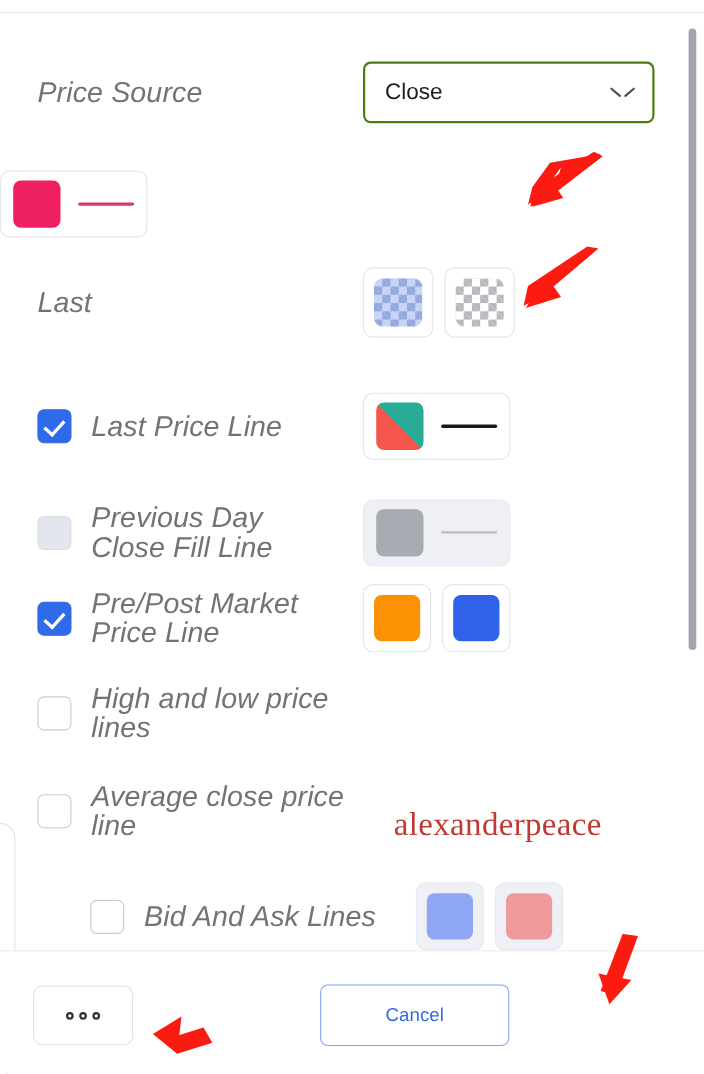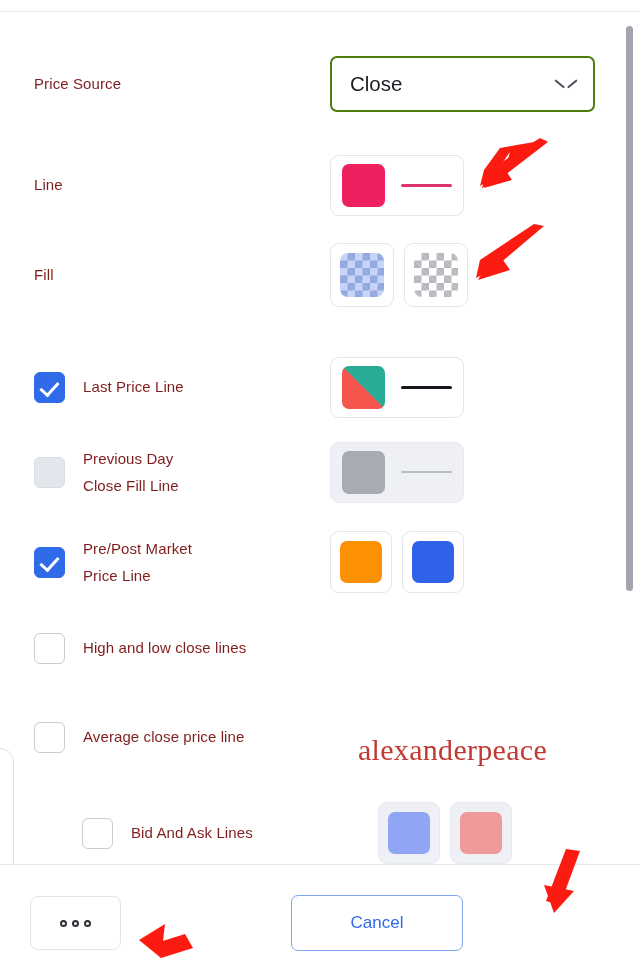--- a/index.html
+++ b/index.html
@@ -51,24 +51,25 @@
     padding-left: 34px;
   }
   .ctl-col {
     flex: 1;
     display: flex;
     align-items: center;
     gap: 14px;
   }
 
   .label-text {
-    font-size: 15px;
-    color: #7f1d1d;
+    font-size: 26px;
+    color: #737373;
     line-height: 26px;
     letter-spacing: .1px;
+    font-style: italic;
   }
   .label-text.two-line { line-height: 27px; }
 
   
   .select {
     width: 265px; height: 56px;
     border: 2px solid #4d7c0f;
     border-radius: 7px;
     background: #fff;
     display: flex;
@@ -216,34 +217,31 @@
       </div>
       <div class="ctl-col">
         <div class="select">
           <span class="val">Close</span>
           <span class="chev"></span>
         </div>
       </div>
     </div>
 
     <div class="row" style="top:143px;height:60px;">
-      <div class="row-label-col">
-        <span class="label-text">Line</span>
-      </div>
       <div class="ctl-col">
         <div class="swatch-box" style="width:134px;height:61px;">
           <span class="sw" style="background:#ef2060;"></span>
           <span class="line-prev" style="background:#e0336e;"></span>
         </div>
       </div>
     </div>
 
     <div class="row" style="top:232px;height:62px;">
       <div class="row-label-col">
-        <span class="label-text">Fill</span>
+        <span class="label-text">Last</span>
       </div>
       <div class="ctl-col" style="gap:10px;">
         <div class="swatch-box" style="padding:9px;">
           <span class="checker blue"></span>
         </div>
         <div class="swatch-box" style="padding:9px;">
           <span class="checker gray"></span>
         </div>
       </div>
     </div>
@@ -254,21 +252,21 @@
         <span class="label-text">Last Price Line</span>
       </div>
       <div class="ctl-col">
         <div class="swatch-box" style="width:134px;height:61px;">
           <span class="sw diag"></span>
           <span class="line-prev" style="background:#16191d;"></span>
         </div>
       </div>
     </div>
 
-    <div class="row" style="top:422px;height:76px;align-items:center;">
+    <div class="row" style="top:434px;height:76px;align-items:center;">
       <div class="row-label-col" style="gap:18px;align-items:center;">
         <span class="cb disabled"></span>
         <span class="label-text two-line"><span>Previous Day</span><br><span>Close Fill Line</span></span>
       </div>
       <div class="ctl-col">
         <div class="swatch-box muted" style="width:134px;height:61px;">
           <span class="sw" style="background:#a8abb1;"></span>
           <span class="line-prev thin" style="background:#b9bcc2;"></span>
         </div>
       </div>
@@ -285,21 +283,21 @@
         </div>
         <div class="swatch-box" style="padding:9px;">
           <span class="sw small" style="background:#2f62e8;"></span>
         </div>
       </div>
     </div>
 
     <div class="row" style="top:613px;height:46px;">
       <div class="row-label-col" style="gap:18px;">
         <span class="cb"></span>
-        <span class="label-text">High and low close lines</span>
+        <span class="label-text">High and low price lines</span>
       </div>
       <div class="ctl-col"></div>
     </div>
 
     <div class="row" style="top:702px;height:46px;">
       <div class="row-label-col" style="gap:18px;">
         <span class="cb"></span>
         <span class="label-text">Average close price line</span>
       </div>
       <div class="ctl-col"></div>

